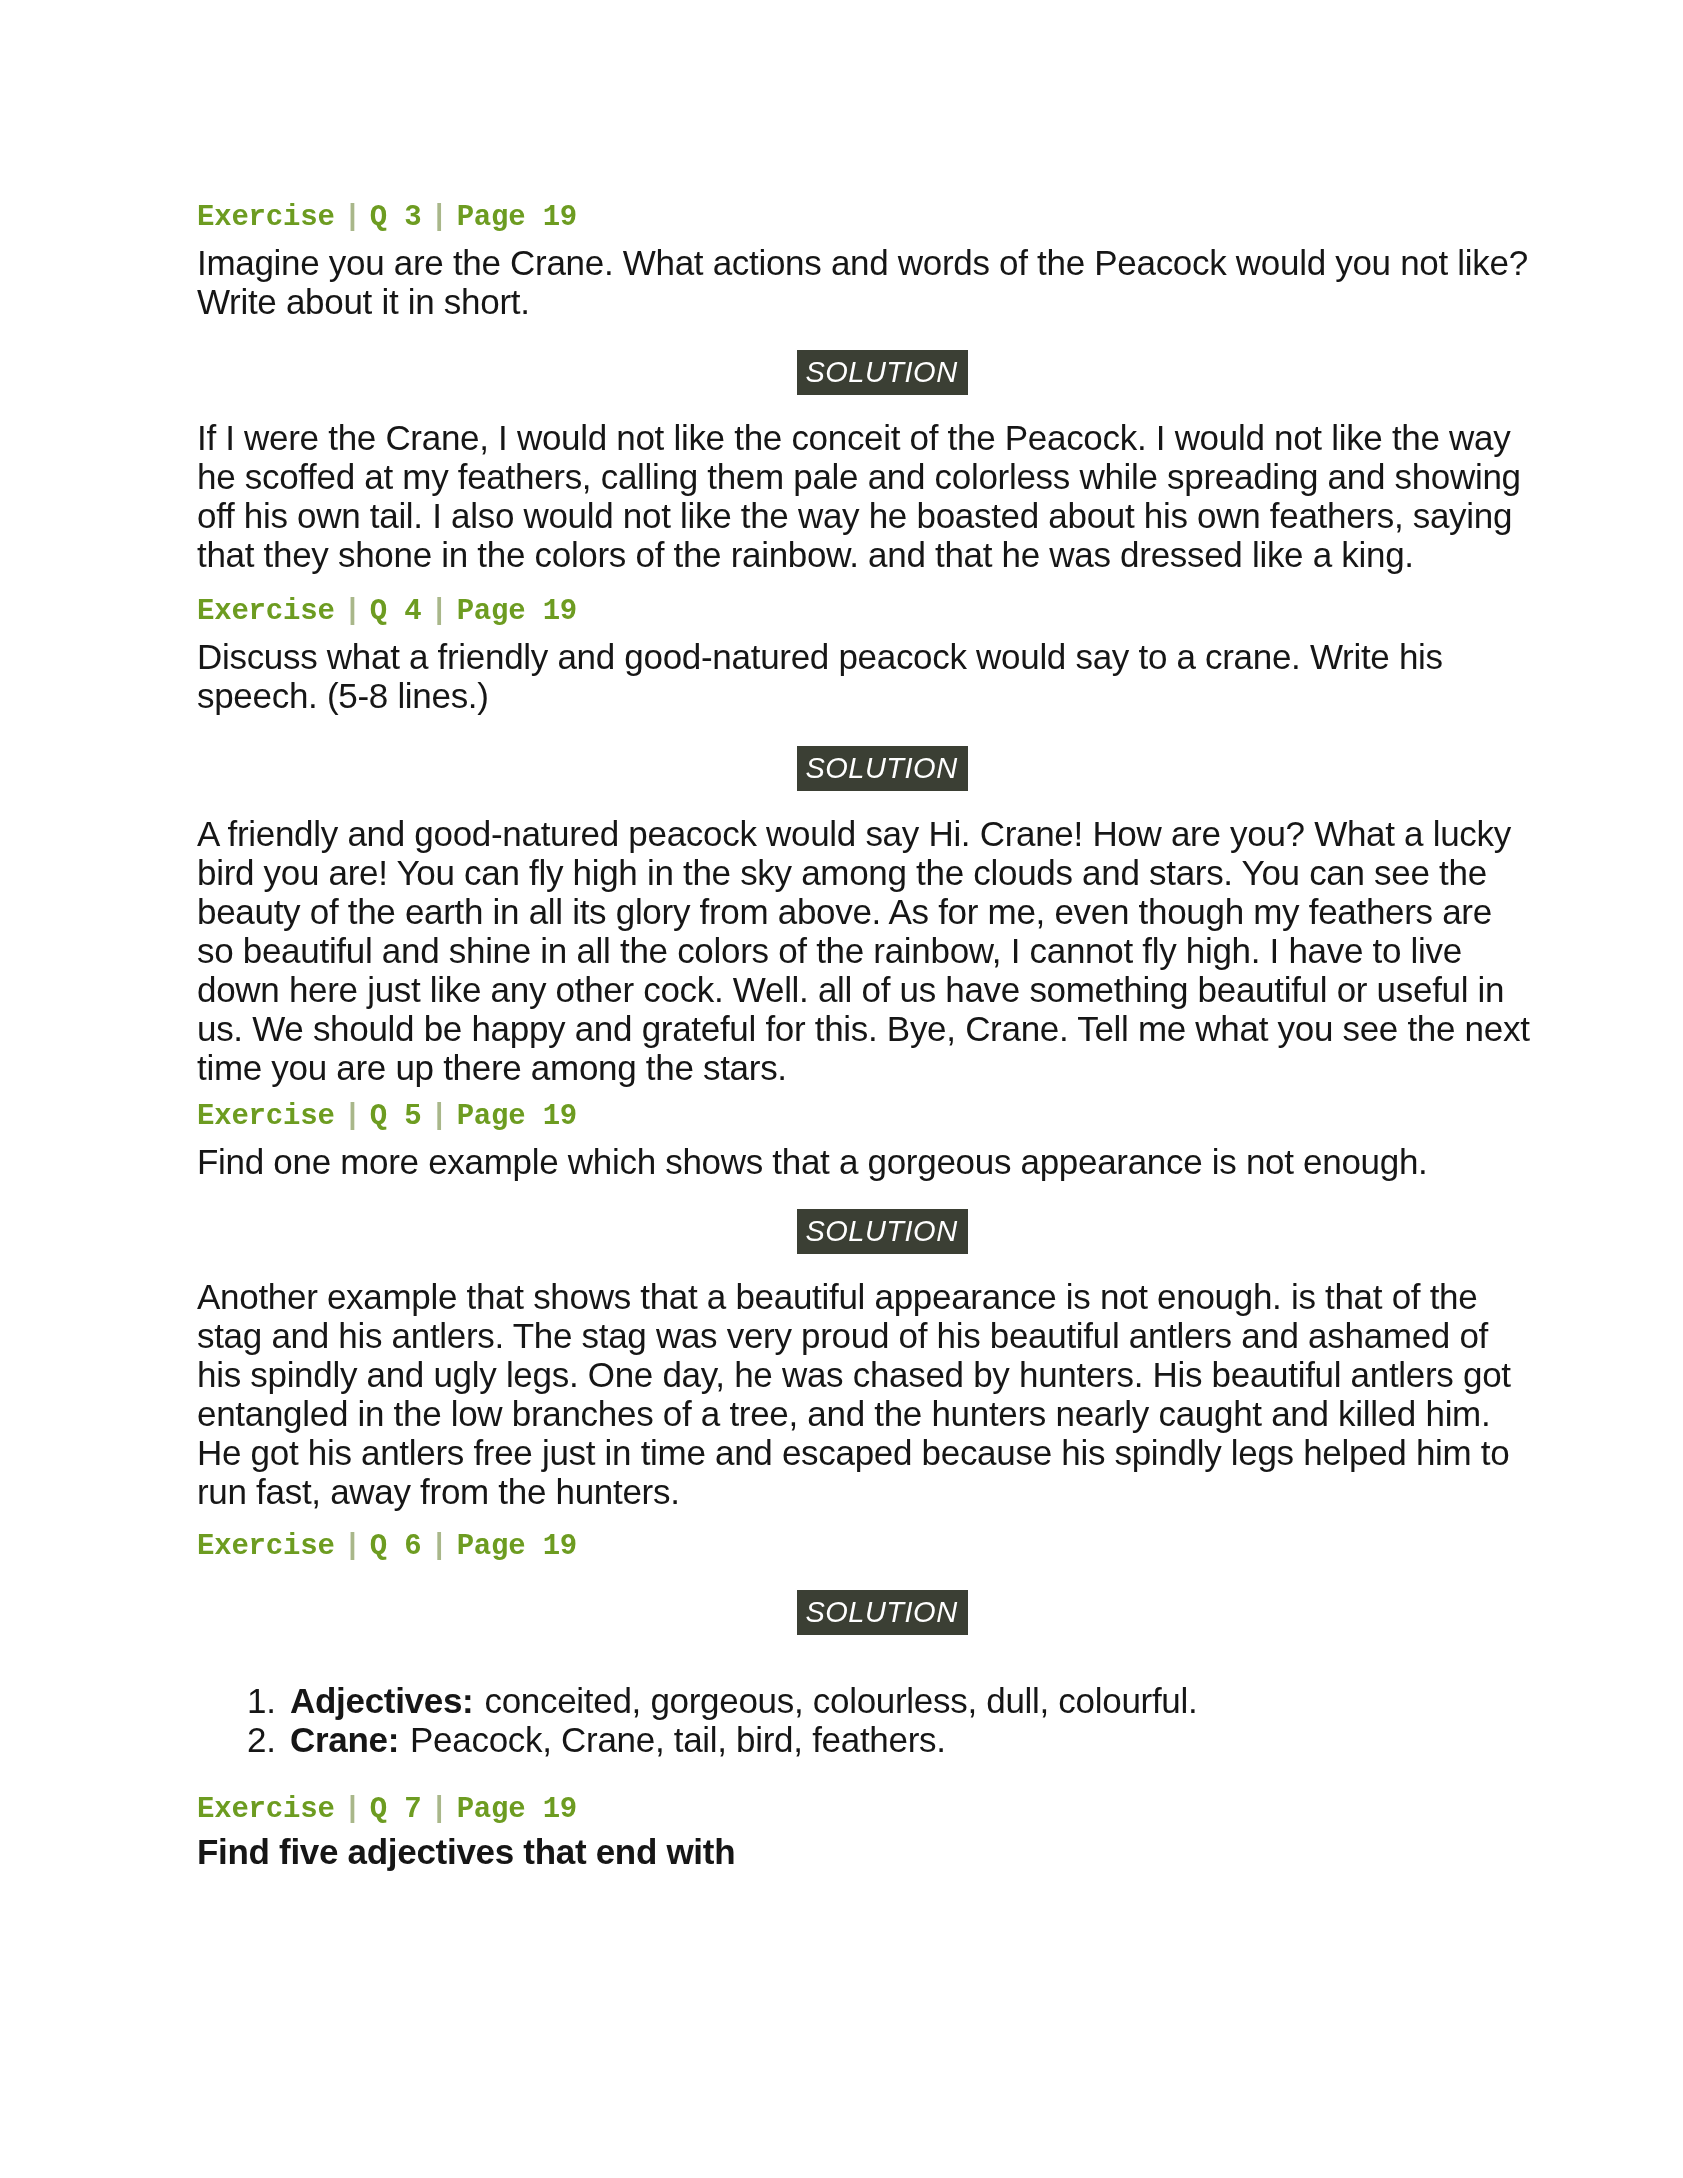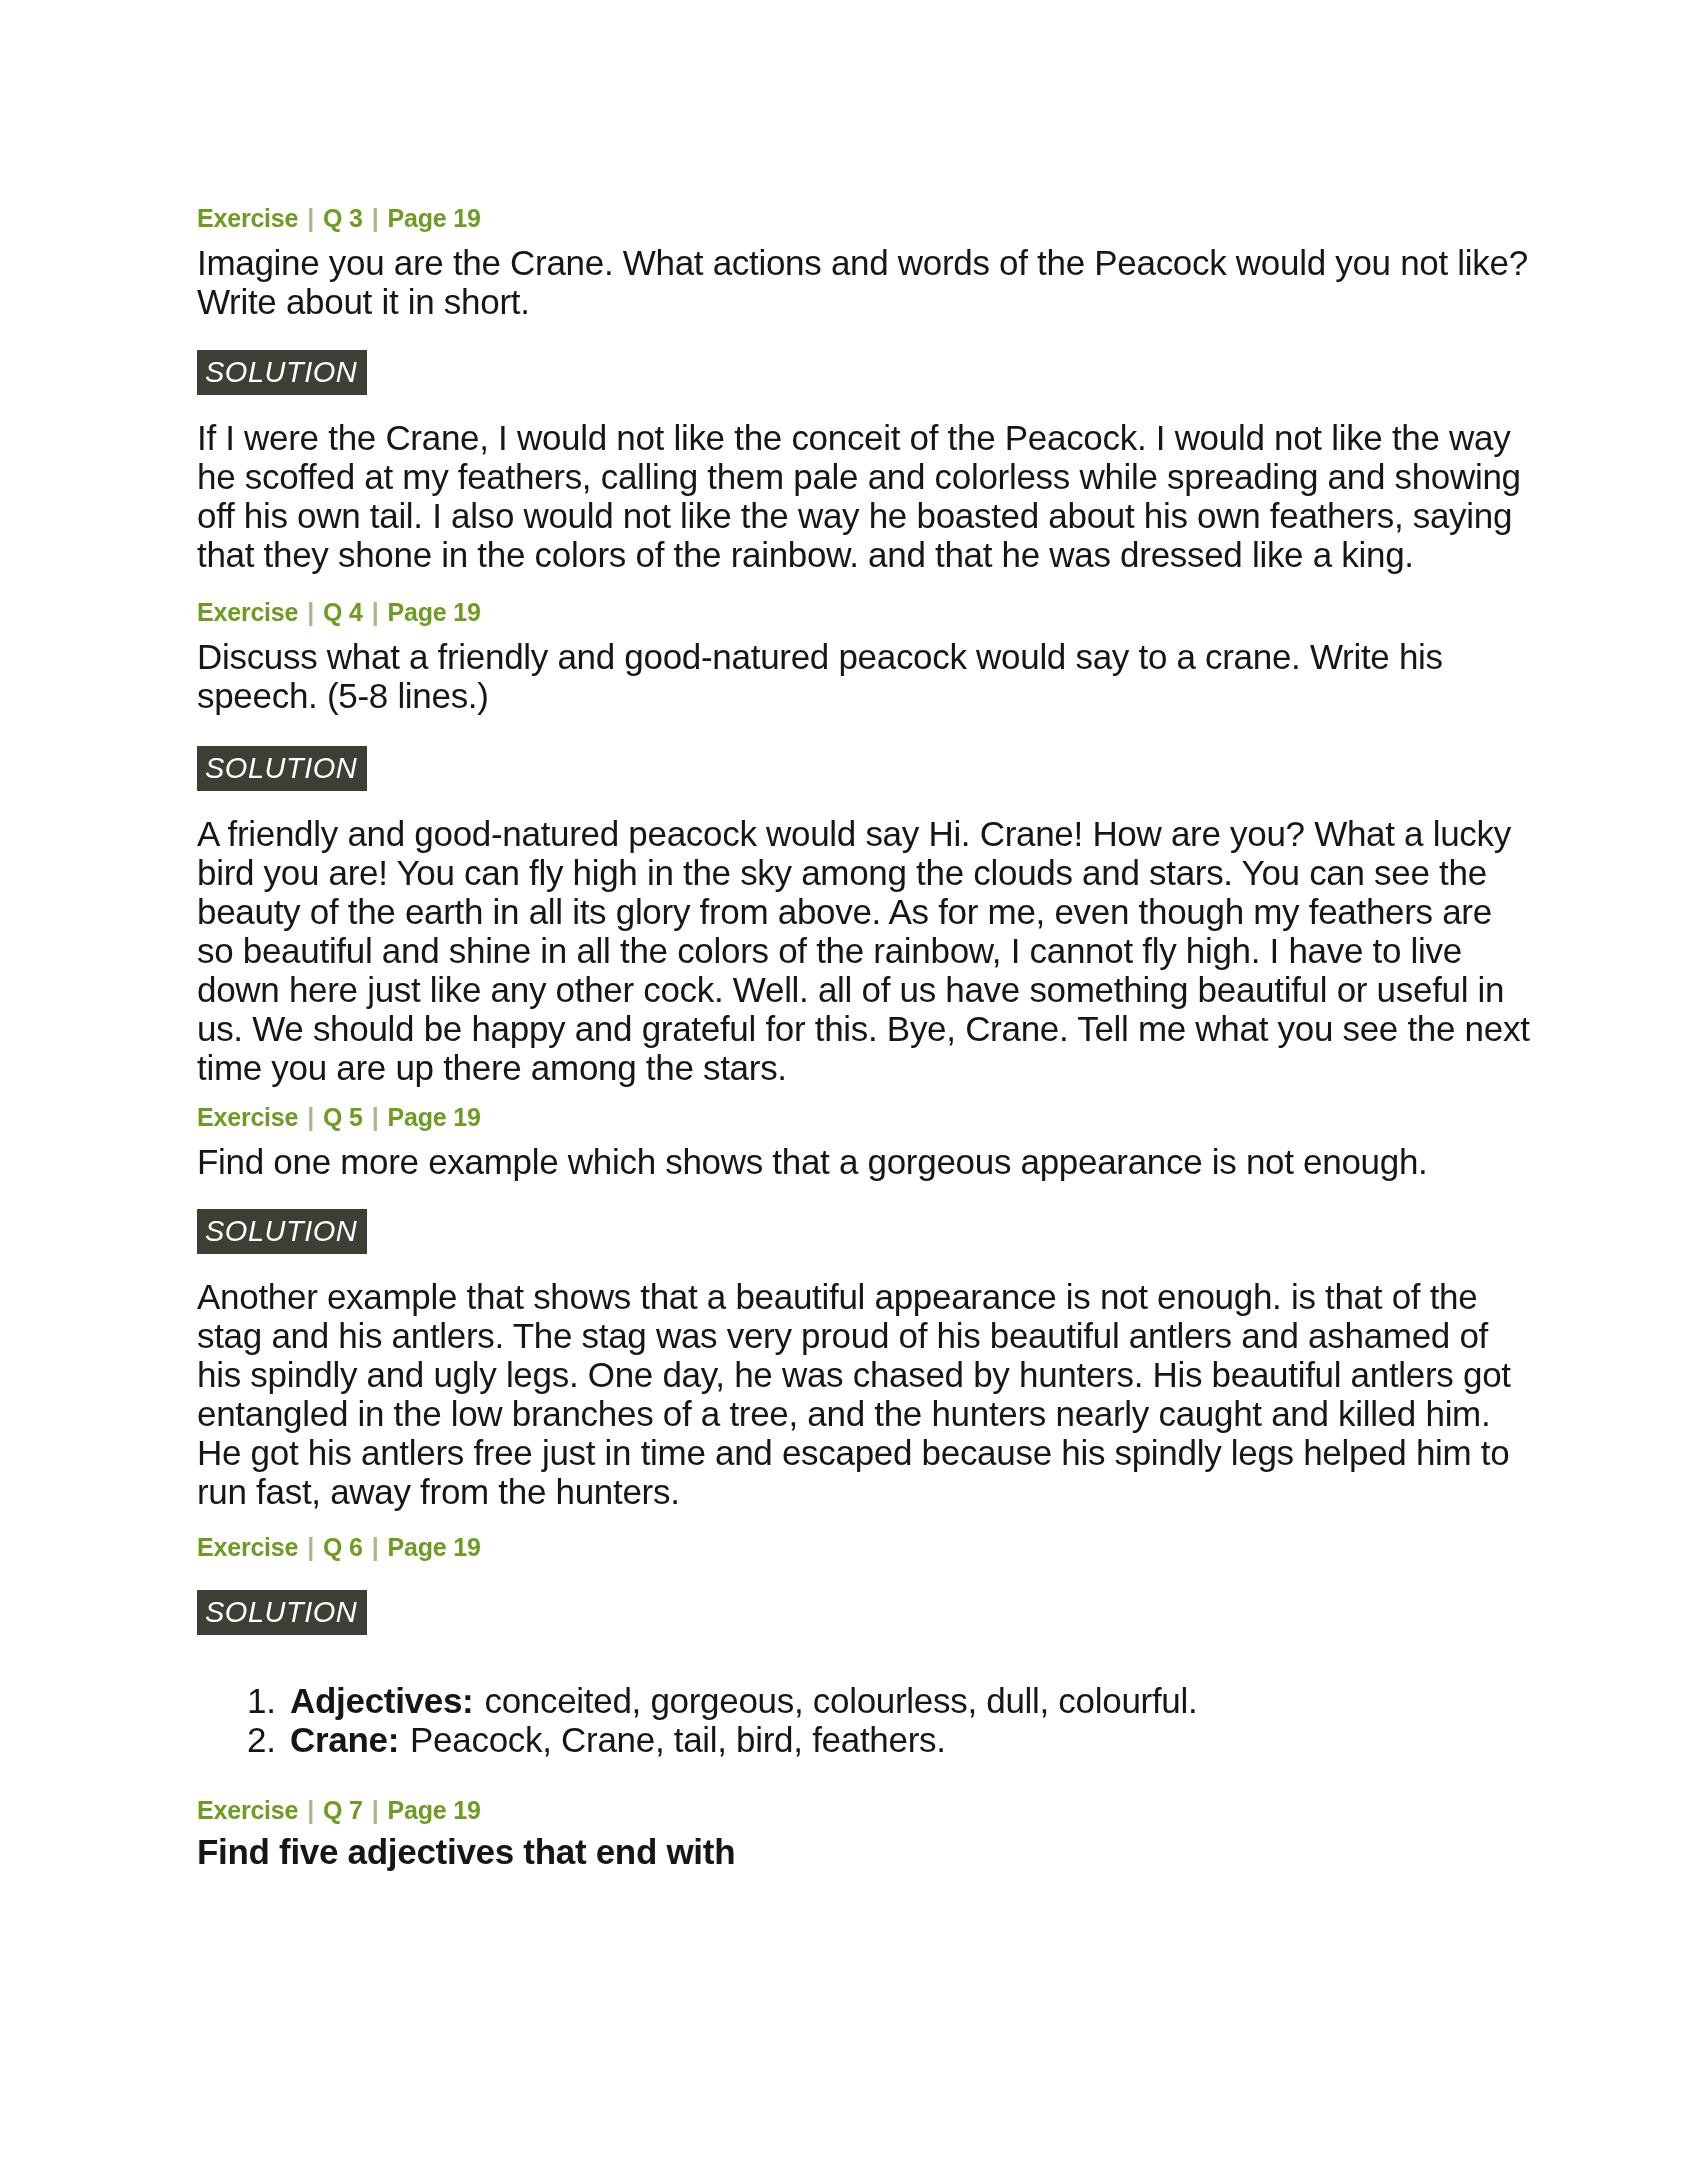--- a/index.html
+++ b/index.html
@@ -14,41 +14,42 @@
     background: #ffffff;
     overflow: hidden;
   }
   .content {
     position: absolute;
     left: 197px;
     top: 201px;
     width: 1371px;
   }
   .ex-heading {
-    font-size: 25px;
+    font-size: 29px;
     line-height: 34px;
     font-weight: bold;
     color: #6d9c21;
     letter-spacing: -0.2px;
+    font-family: Liberation Mono, monospace;
   }
   .ex-heading .sep {
     color: #a9b78a;
     padding: 0 9px;
     font-weight: bold;
   }
   .question, .solution-text, .li-body, .li-num {
     font-size: 35px;
     line-height: 39px;
     color: #161616;
     letter-spacing: -0.3px;
   }
   .question { margin-top: 8px; white-space: pre-line; }
   .question.bold { font-weight: bold; margin-top: 5px; }
   .solution-text { white-space: pre-line; margin-top: 23px; }
-  .badge-row { margin-top: 29px; line-height: 0; }
+  .badge-row { margin-top: 29px; line-height: 0; text-align: center; }
   .solution-badge {
     display: inline-block;
     background: #3b3f34;
     color: #ffffff;
     font-style: italic;
     font-size: 29px;
     line-height: 31px;
     padding: 7px 10px 7px 8px;
     letter-spacing: 0.5px;
   }

